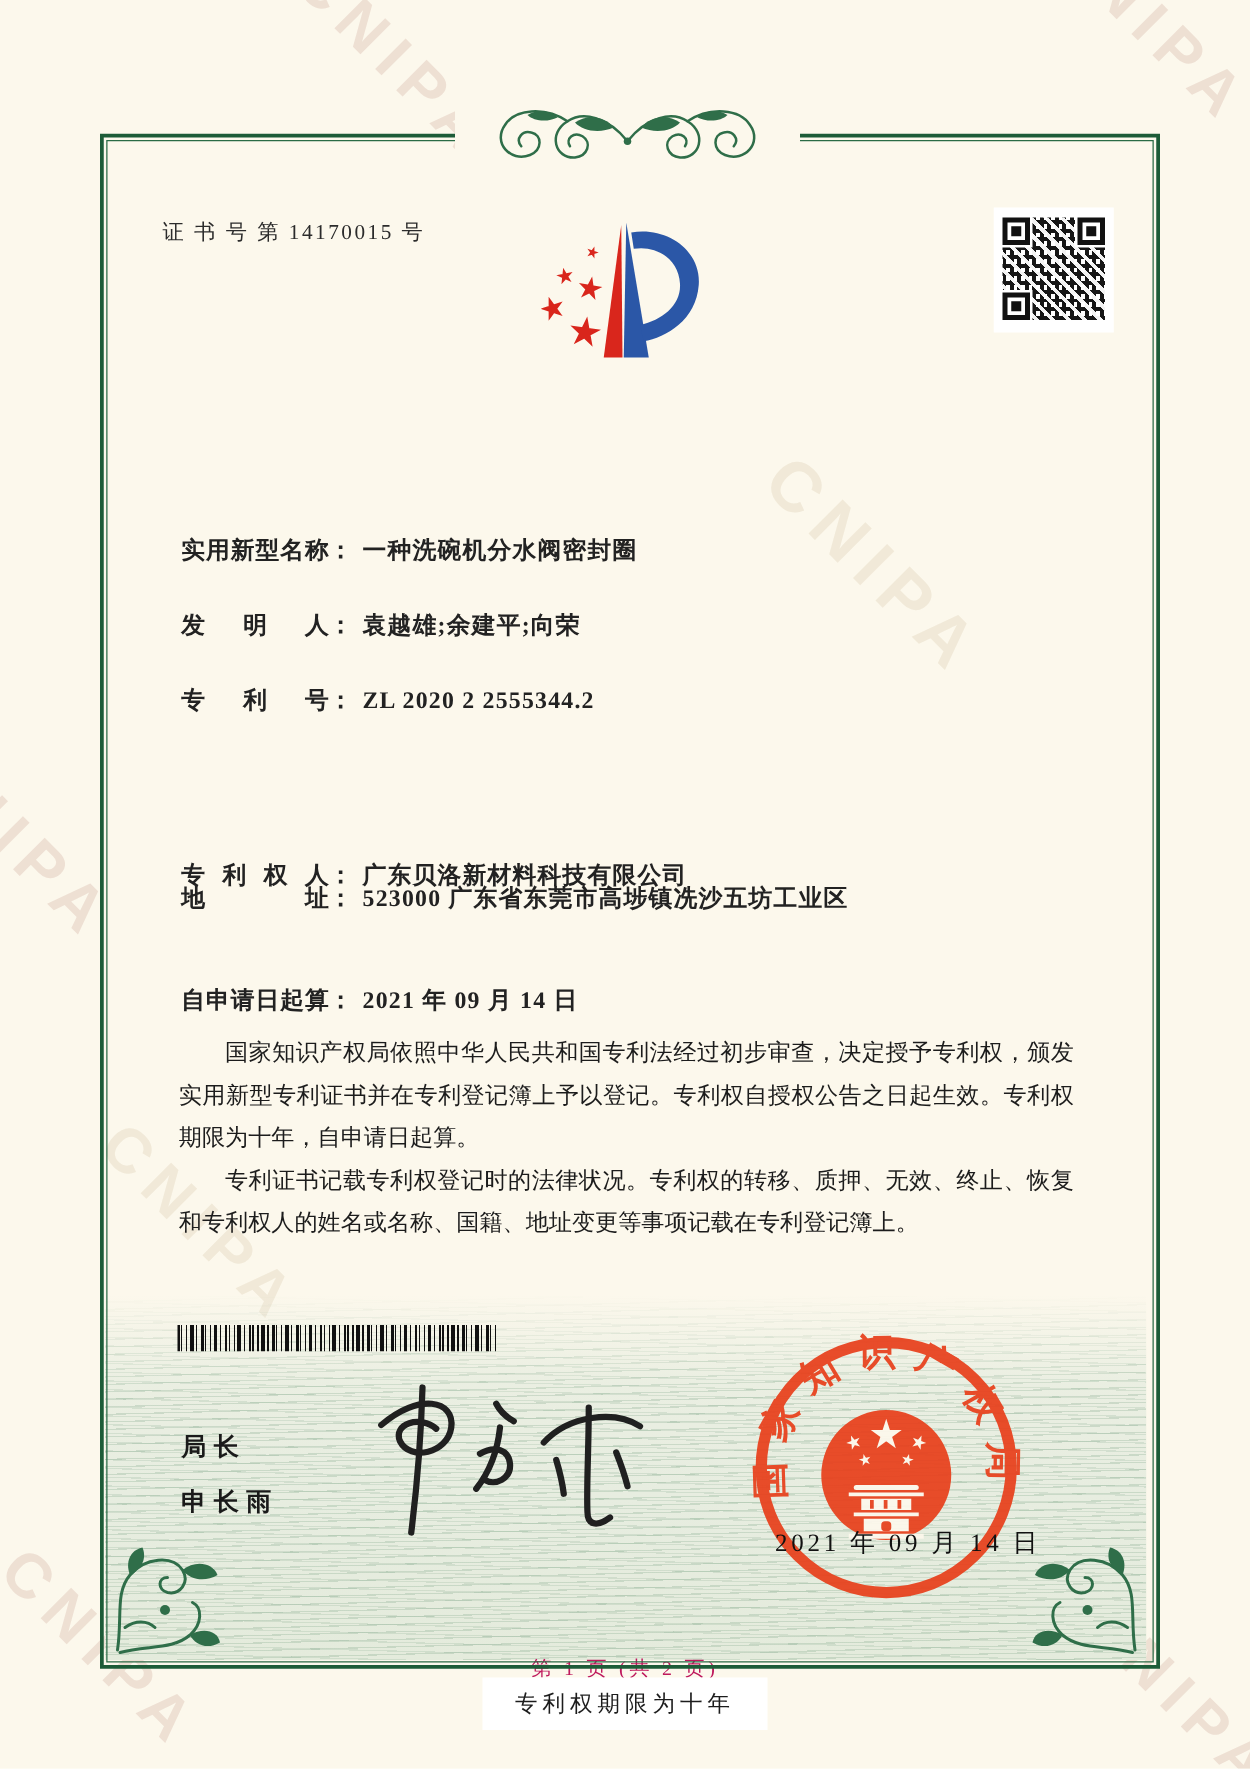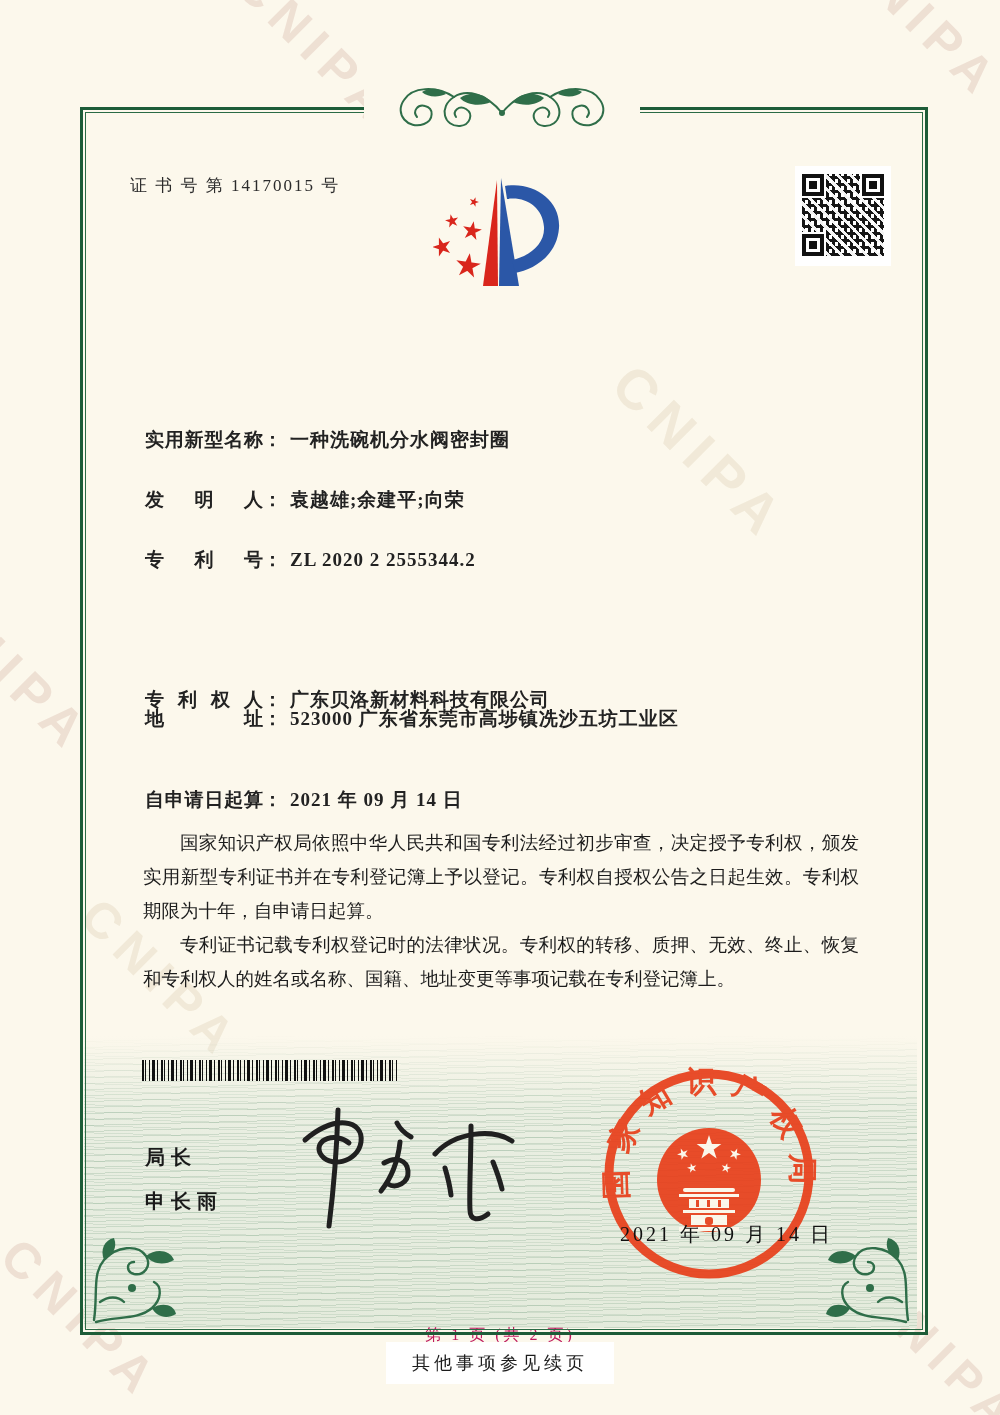--- a/index.html
+++ b/index.html
@@ -255,15 +255,15 @@
         <rect x="112" y="140" width="3" height="7"></rect>
         <rect x="123" y="140" width="3" height="7"></rect>
         <rect x="110" y="157" width="8" height="8" rx="3"></rect>
       </g>
     </g>
   </svg>
 
   <div class="seal-date">2021 年 09 月 14 日</div>
 
   <div class="pageinfo">第 1 页 (共 2 页)</div>
-  <div class="footnote">其他事项参见续页</div>
+  <div class="footnote">专利权期限为十年</div>
 
 </div>
 
 </body></html>

